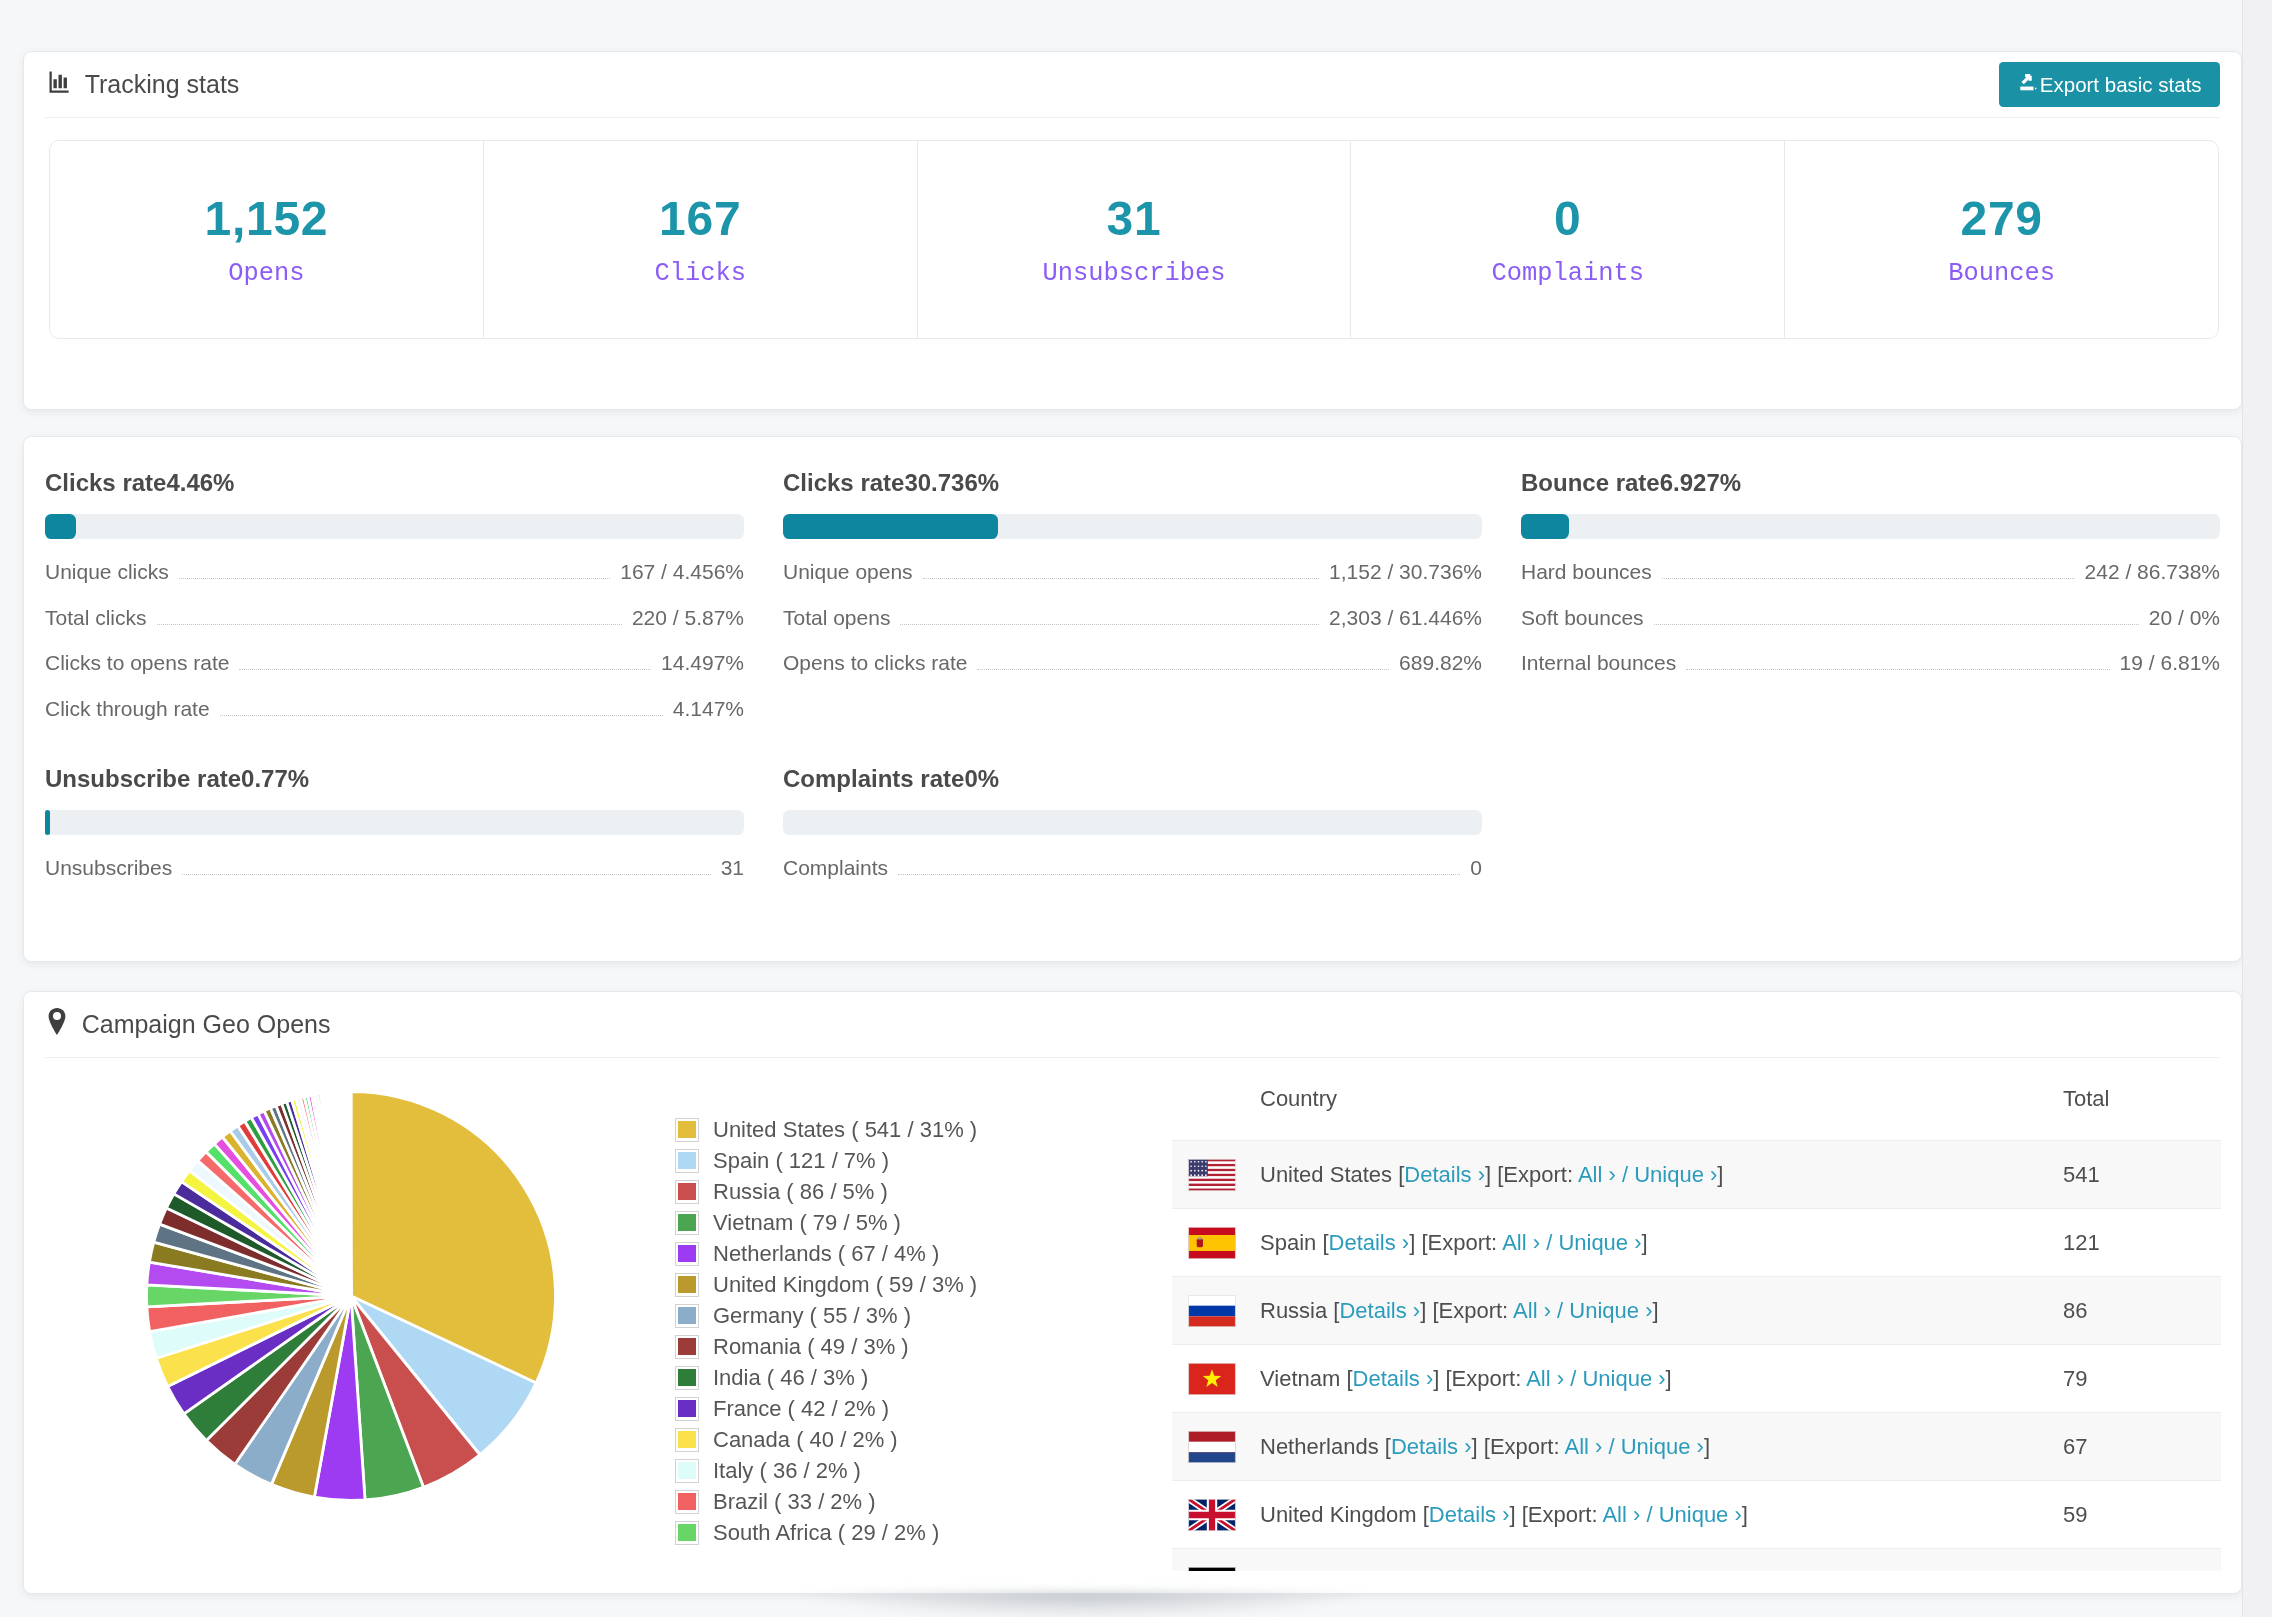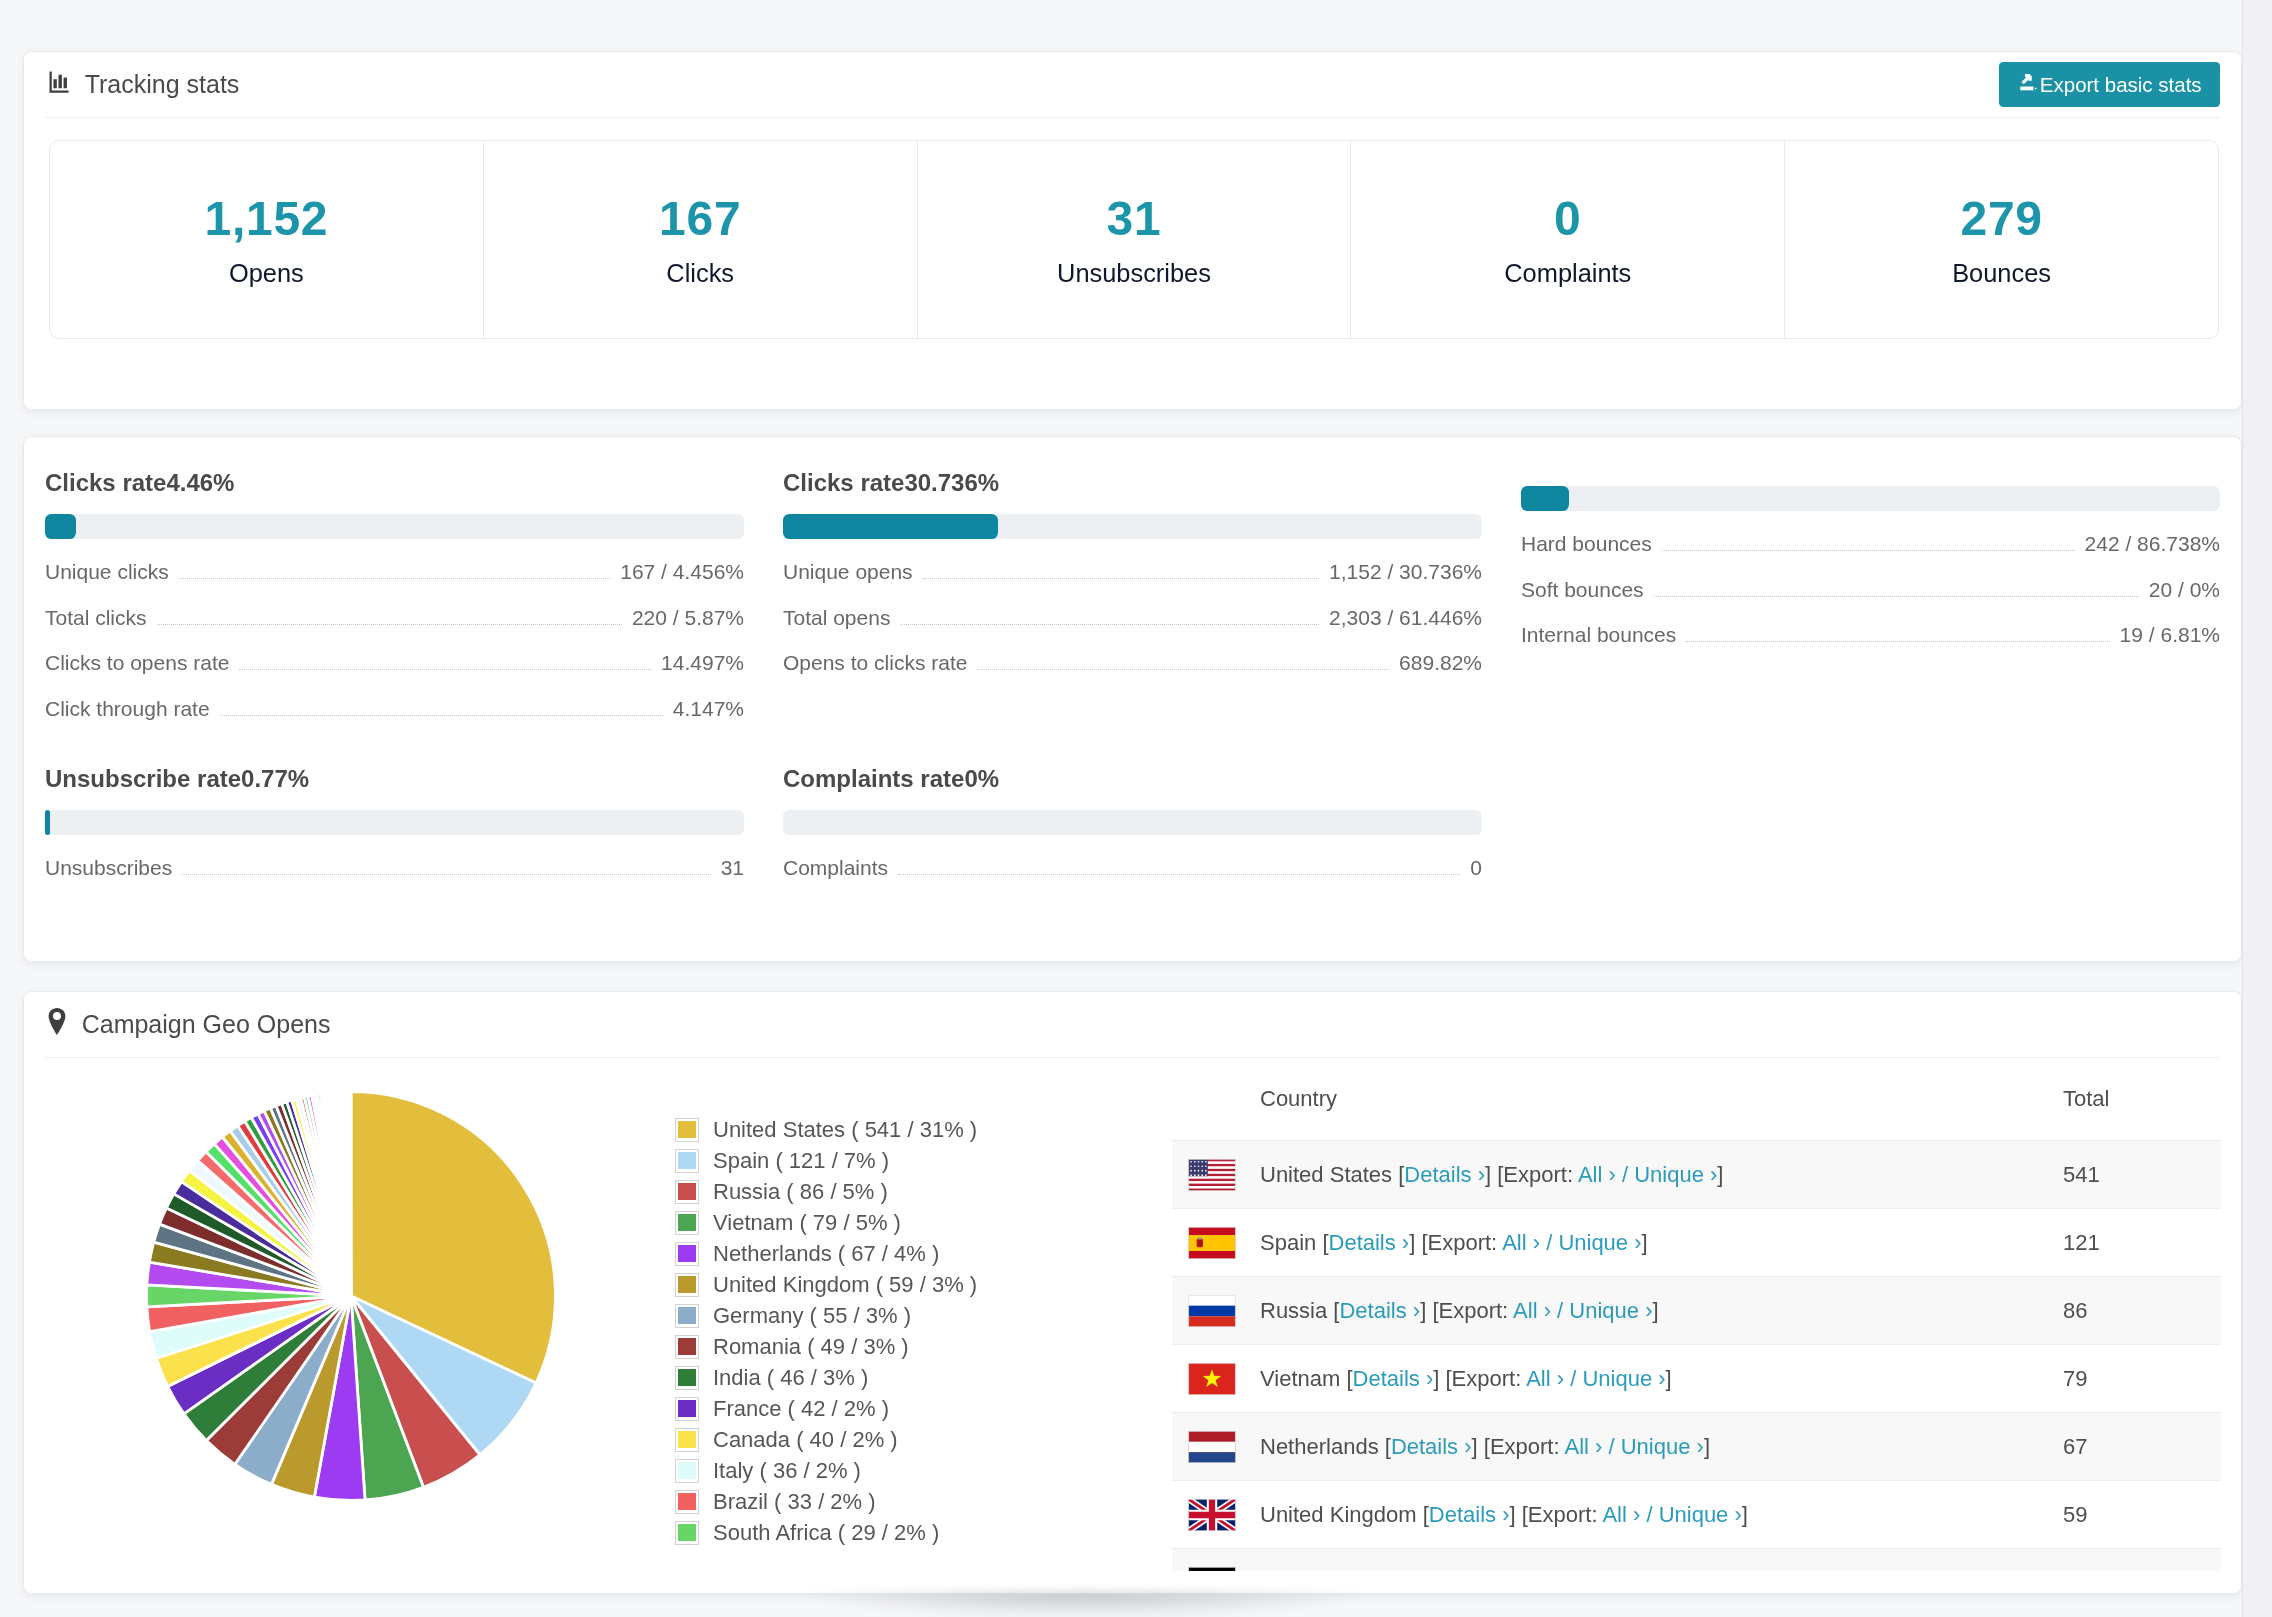--- a/index.html
+++ b/index.html
@@ -31,21 +31,21 @@
 
   
   .summary{
     position:absolute;left:25px;top:88px;width:2170px;height:199px;
     border:1.4px solid #e7eaec;border-radius:10px;display:flex;box-sizing:border-box;
     background:#fff;
   }
   .stat-box{flex:1;display:flex;flex-direction:column;align-items:center;justify-content:center;border-right:1.4px solid #e7eaec;}
   .stat-box:last-child{border-right:none;}
   .stat-value{font-size:48px;font-weight:700;color:#1c95ab;letter-spacing:0.7px;}
-  .stat-label{font-size:25.4px;color:#0f172a;margin-top:12.7px;}
+  .stat-label{font-size:25.4px;color:#8b5cf6;margin-top:12.7px;font-family:Liberation Mono, monospace;}
 
   
   .rates-grid{
     padding:32px 21px 0;display:grid;grid-template-columns:repeat(3,1fr);
     column-gap:39px;row-gap:44px;
   }
   .rate-head{display:flex;justify-content:flex-start;align-items:baseline;}
   .rate-title,.rate-value{font-size:24px;font-weight:700;color:#4a4a4a;}
   .bar{margin-top:17px;height:25.4px;background:#edf0f3;border-radius:6.4px;}
   .bar .fill{height:100%;background:#0e86a0;border-radius:6.4px;}
@@ -180,20 +180,24 @@
           <span class="dots"></span>
           <span class="dval">2,303 / 61.446%</span>
         </div>
         <div class="drow">
           <span class="dlab">Opens to clicks rate</span>
           <span class="dots"></span>
           <span class="dval">689.82%</span>
         </div>
       </div>
       <div class="rate-block">
+        <div class="rate-head">
+          <span class="rate-title">Bounce rate</span>
+          <span class="rate-value">6.927%</span>
+        </div>
         <div class="bar">
           <div class="fill" style="width: 6.927%;"></div>
         </div>
         <div class="drow">
           <span class="dlab">Hard bounces</span>
           <span class="dots"></span>
           <span class="dval">242 / 86.738%</span>
         </div>
         <div class="drow">
           <span class="dlab">Soft bounces</span>

